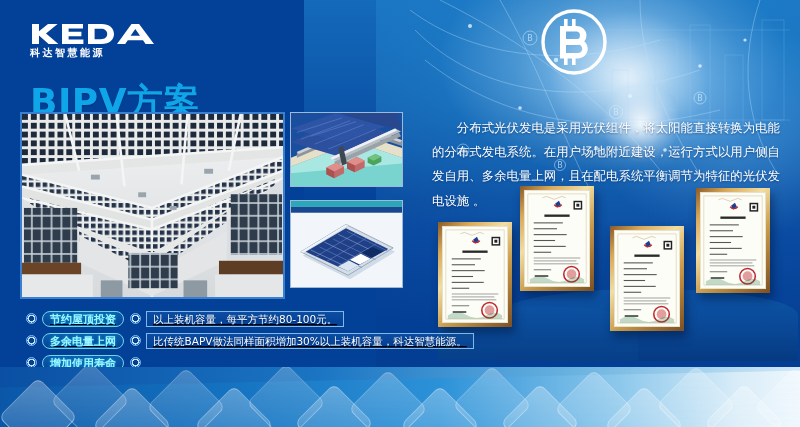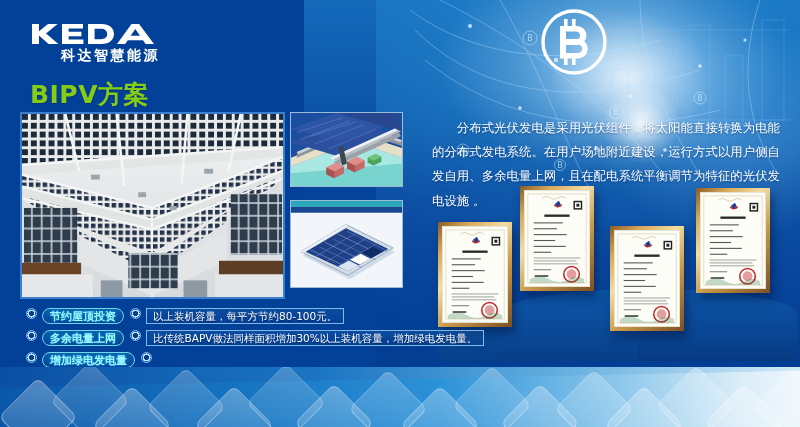--- a/index.html
+++ b/index.html
@@ -38,25 +38,25 @@
     background:linear-gradient(90deg,#0a4ea2,#1b74c2 40%,#63aede 70%,#cfe8f7 100%);
     transform:skewY(-1.2deg);opacity:.9;}
   .strip-tiles{position:absolute;inset:0;}
   .tile{position:absolute;width:54px;height:54px;transform:rotate(45deg);
     border:1px solid rgba(255,255,255,.35);border-radius:7px;
     background:linear-gradient(135deg, rgba(255,255,255,.30), rgba(255,255,255,.05));}
 
   
   .logo{position:absolute;left:30px;top:22px;width:130px;}
   .logo-mark{height:24px;display:block;}
-  .logo-cn{margin-top:2px;font-size:14px;letter-spacing:2.5px;color:#fff;font-weight:700;
-    font-family:"DejaVu Sans","Liberation Sans",sans-serif;line-height:1;text-align:right;}
-
-  
-  .title{position:absolute;left:30px;top:78px;color:#84cc16;font-weight:700;font-size:25px;
+  .logo-cn{margin-top:2px;font-size:10px;letter-spacing:2.5px;color:#fff;font-weight:700;
+    font-family:"DejaVu Sans","Liberation Sans",sans-serif;line-height:1;}
+
+  
+  .title{position:absolute;left:30px;top:78px;color:#0ea5e9;font-weight:700;font-size:36px;
     letter-spacing:.5px;text-shadow:0 1px 2px rgba(0,0,0,.25);
     font-family:"DejaVu Sans","Liberation Sans",sans-serif;}
 
   
   .photo{position:absolute;left:20px;top:112px;width:265px;height:187px;
     border:2px solid #3a7fd0;box-sizing:border-box;background:#dfe3e6;overflow:hidden;}
   .photo svg{display:block;width:100%;height:100%;}
 
   
   .diag{position:absolute;border:1px solid #9fbad6;box-sizing:border-box;overflow:hidden;}
@@ -84,21 +84,21 @@
   .cert-in{width:100%;height:100%;background:#fdfdf8;position:relative;overflow:hidden;
     border:1px solid #e7e2cf;box-sizing:border-box;}
   .cert svg{display:block;width:100%;height:100%;}
   .c1{left:0px;top:36px;}
   .c2{left:82px;top:0px;}
   .c3{left:172px;top:40px;}
   .c4{left:258px;top:2px;}
 
   
   .features{position:absolute;left:26px;top:308px;width:420px;}
-  .frow{display:flex;height:21px;margin-bottom:1px;}
+  .frow{display:flex;align-items:center;height:21px;margin-bottom:1px;text-decoration:underline;}
   .dot{width:11px;height:11px;border-radius:50%;flex:0 0 auto;margin-right:5px;
     background:radial-gradient(circle at 50% 50%, #0a3d8e 0 2.6px, #bfe4ff 2.6px 4px, rgba(120,190,245,.25) 4px 100%);
     border:1px solid #79bdf0;box-sizing:border-box;}
   .pill{height:16px;line-height:15px;padding:0 7px;border-radius:9px;
     border:1px solid #6fd8e6;background:linear-gradient(180deg,rgba(20,120,190,.55),rgba(10,70,150,.35));
     color:#9ff4ff;font-size:11px;font-weight:700;white-space:nowrap;
     font-family:"DejaVu Sans","Liberation Sans",sans-serif;
     text-shadow:0 0 3px rgba(0,220,255,.65);box-sizing:border-box;}
   .dot2{margin-left:6px;margin-right:5px;}
   .fdesc{height:16px;line-height:15px;padding:0 6px;box-sizing:border-box;
@@ -516,26 +516,26 @@
       <span class="dot"></span>
       <span class="pill">节约屋顶投资</span>
       <span class="dot dot2"></span>
       <span class="fdesc">以上装机容量，每平方节约80-100元。</span>
     </div>
 
     <div class="frow">
       <span class="dot"></span>
       <span class="pill">多余电量上网</span>
       <span class="dot dot2"></span>
-      <span class="fdesc">比传统BAPV做法同样面积增加30%以上装机容量，增加绿电发电量。</span>
+      <span class="fdesc">比传统BAPV做法同样面积增加30%以上装机容量，科达智慧能源。</span>
     </div>
 
     <div class="frow">
       <span class="dot"></span>
-      <span class="pill">增加绿电发电量</span>
+      <span class="pill">增加使用寿命</span>
       <span class="dot dot2"></span>
     </div>
   </div>
 
   <div class="strip">
     <div class="strip-tiles">
       <div class="tile" style="left:10px;top:22px;"></div>
       <div class="tile" style="left:62px;top:6px;opacity:.7;"></div>
       <div class="tile" style="left:104px;top:30px;"></div>
       <div class="tile" style="left:158px;top:12px;opacity:.75;"></div>

